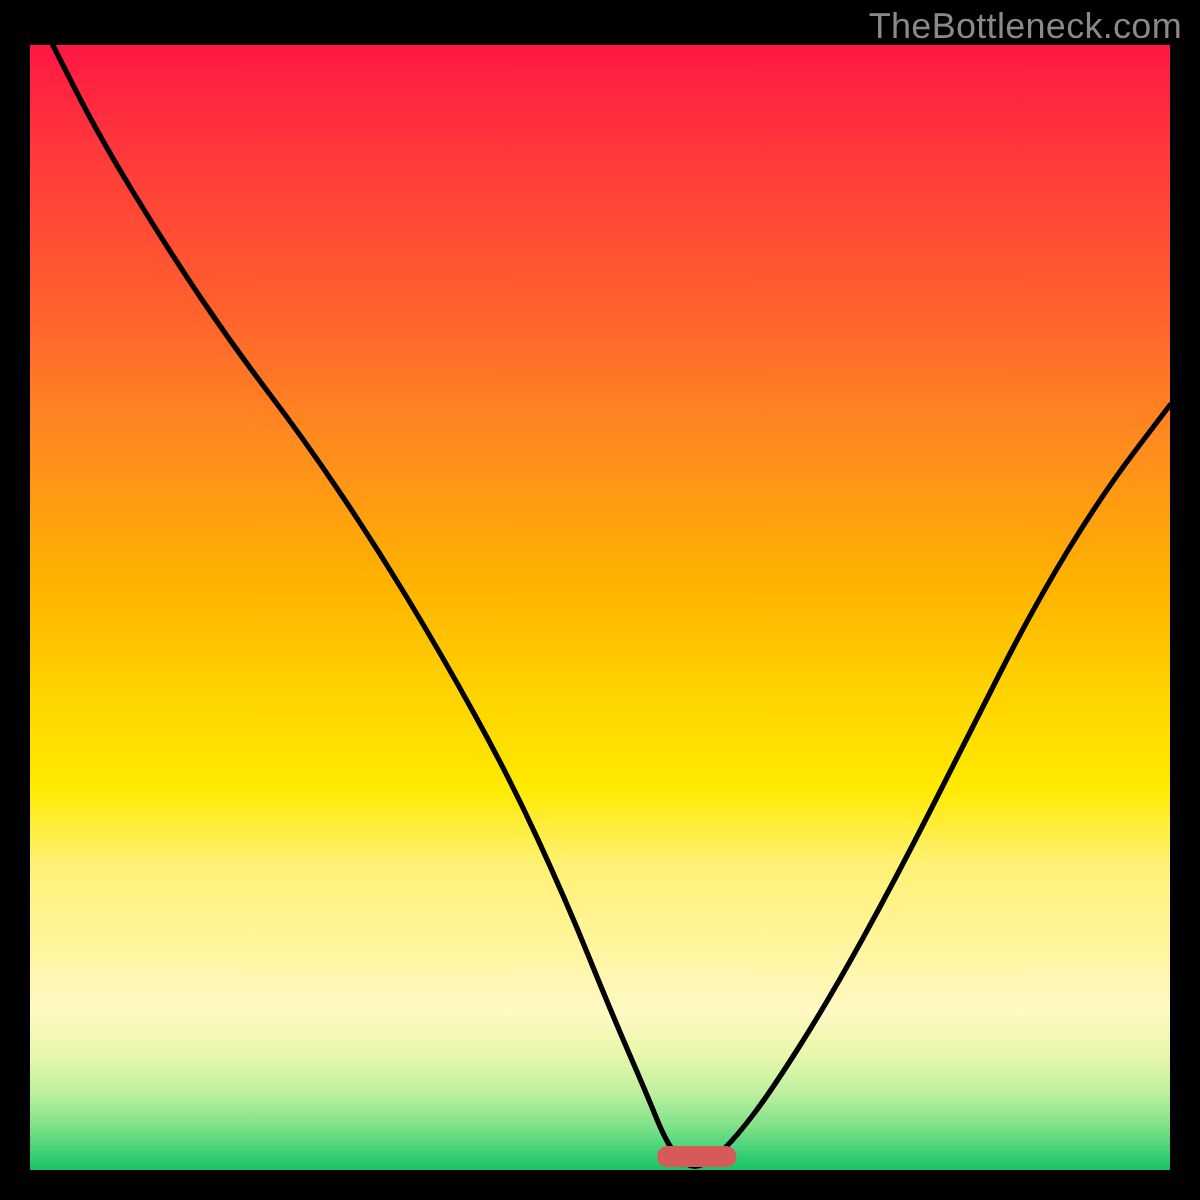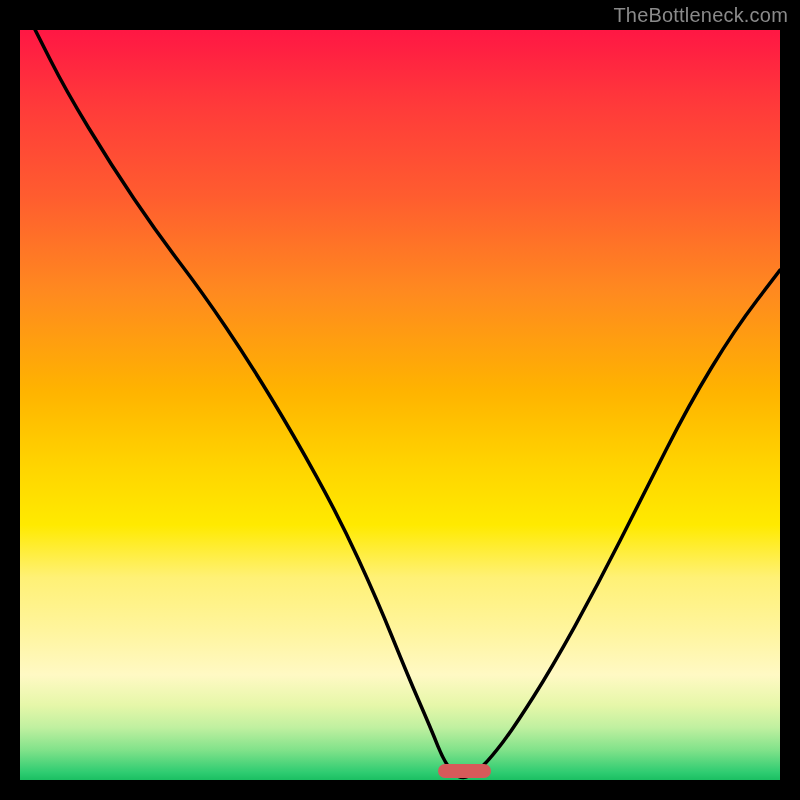--- a/index.html
+++ b/index.html
@@ -49,21 +49,21 @@
       #c0f0a0 93%,
       #81e28a 96%,
       #2ecc71 99%,
       #1bbf62 100%
     );
   }
   .watermark {
     position: absolute;
     top: 4px;
     right: 12px;
-    font-size: 20px;
+    font-size: 24px;
     color: #8a8a8a;
     font-weight: 500;
     letter-spacing: 0.2px;
     z-index: 5;
   }
   svg.curve {
     position: absolute;
     left: 0;
     top: 0;
     width: 760px;

